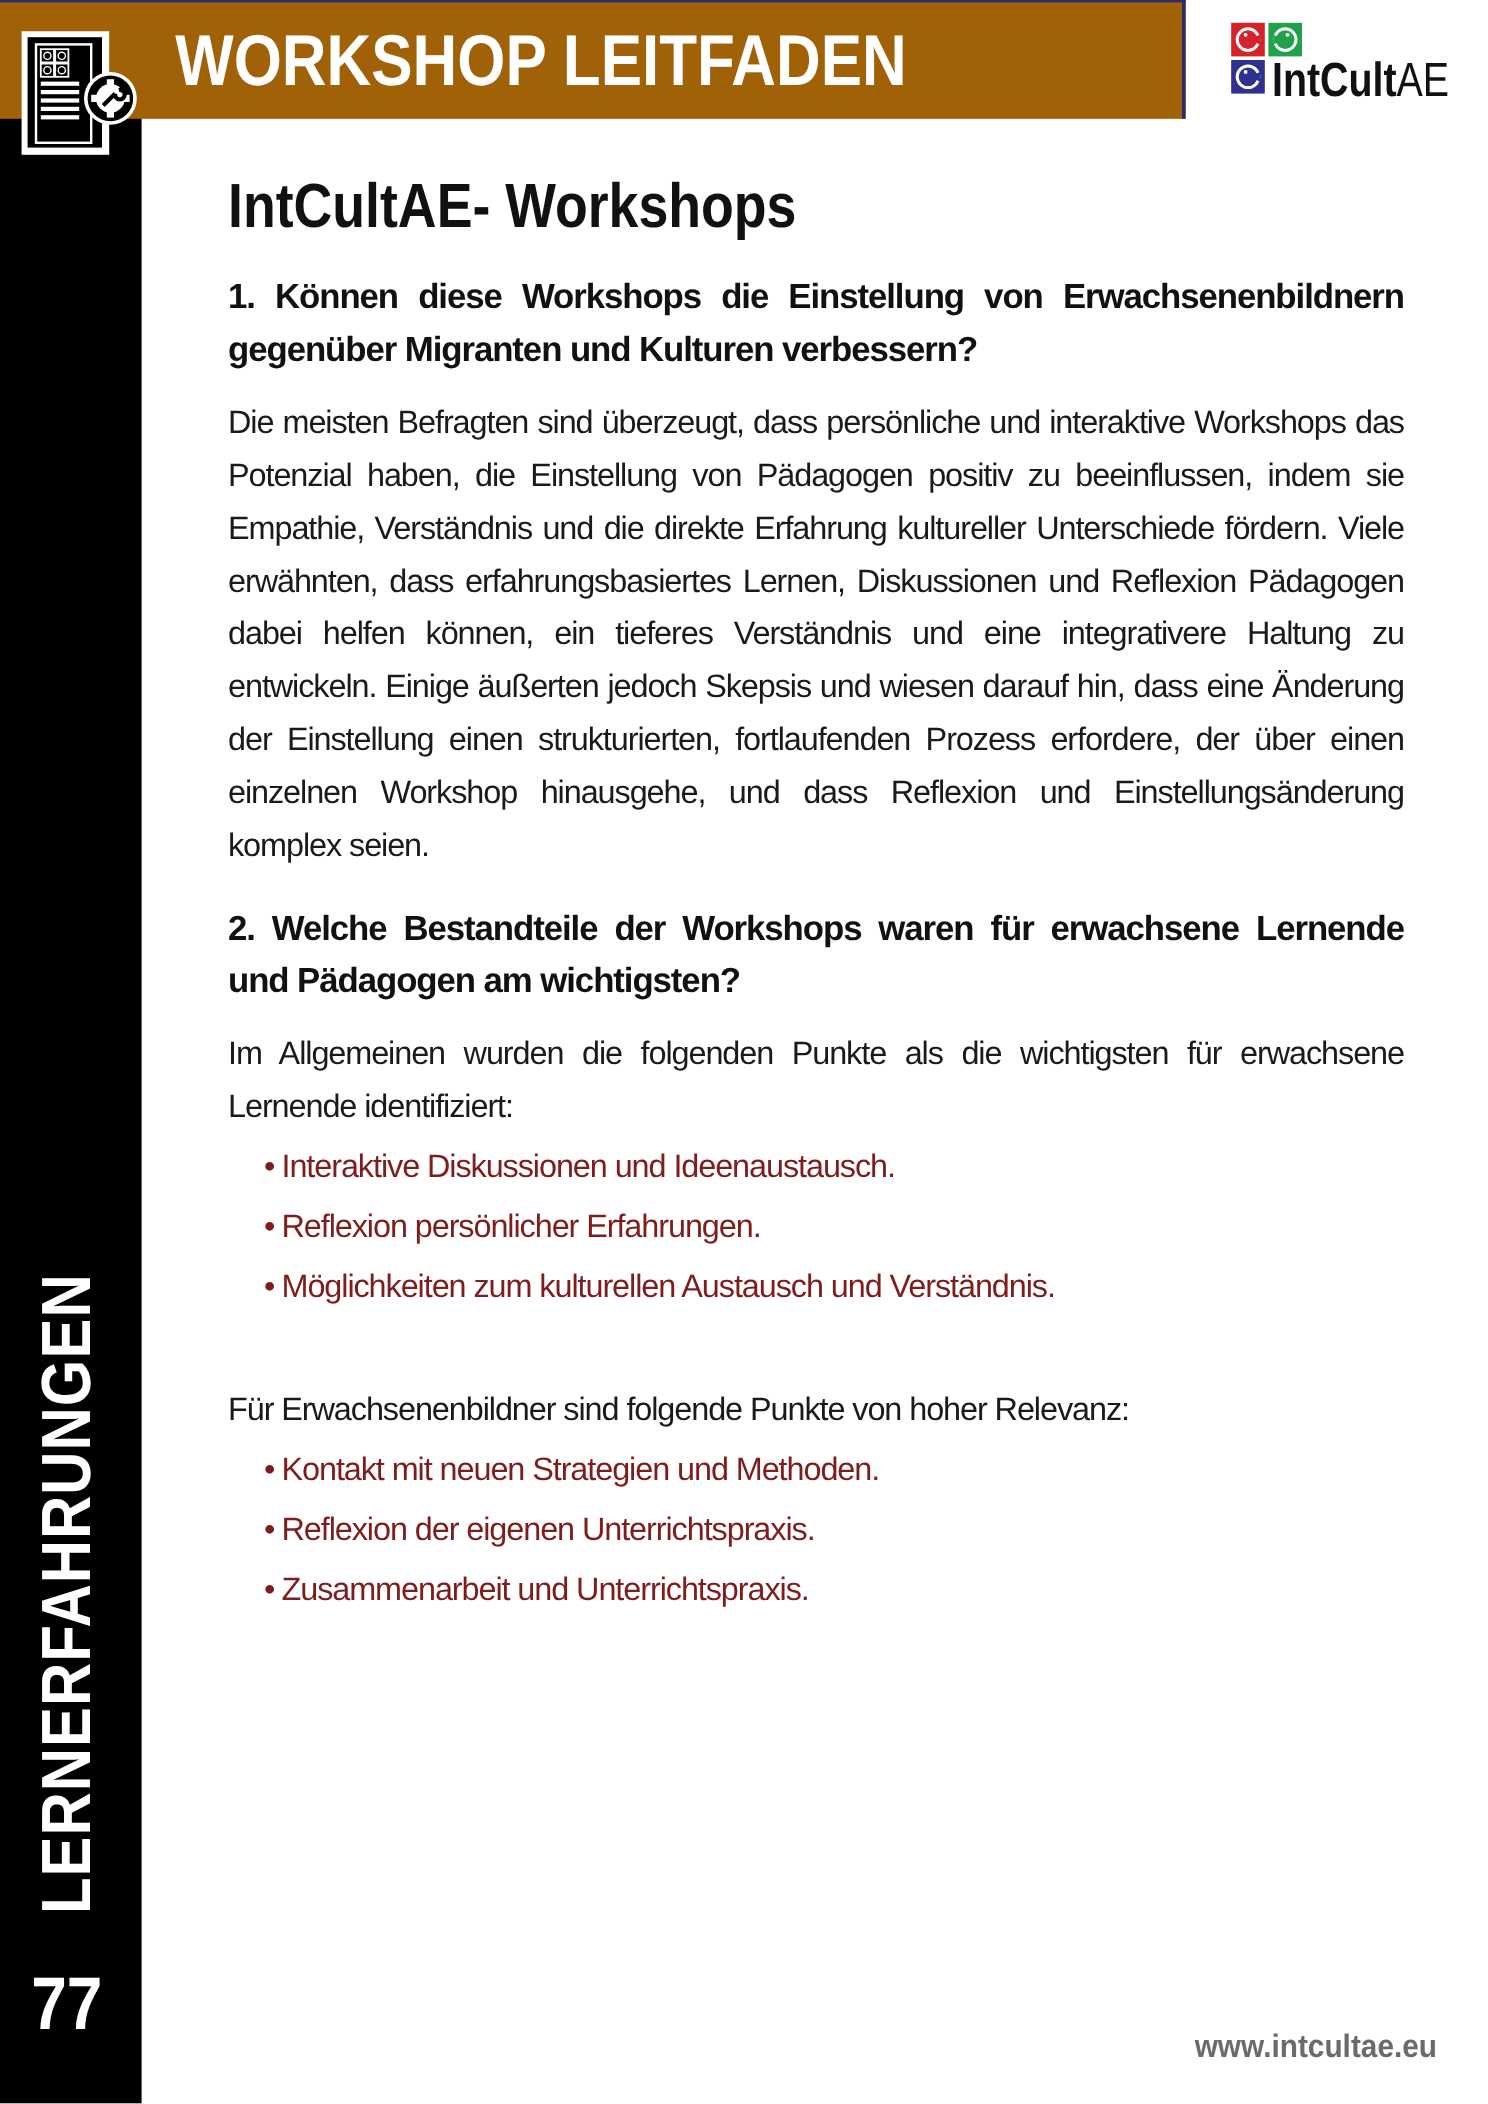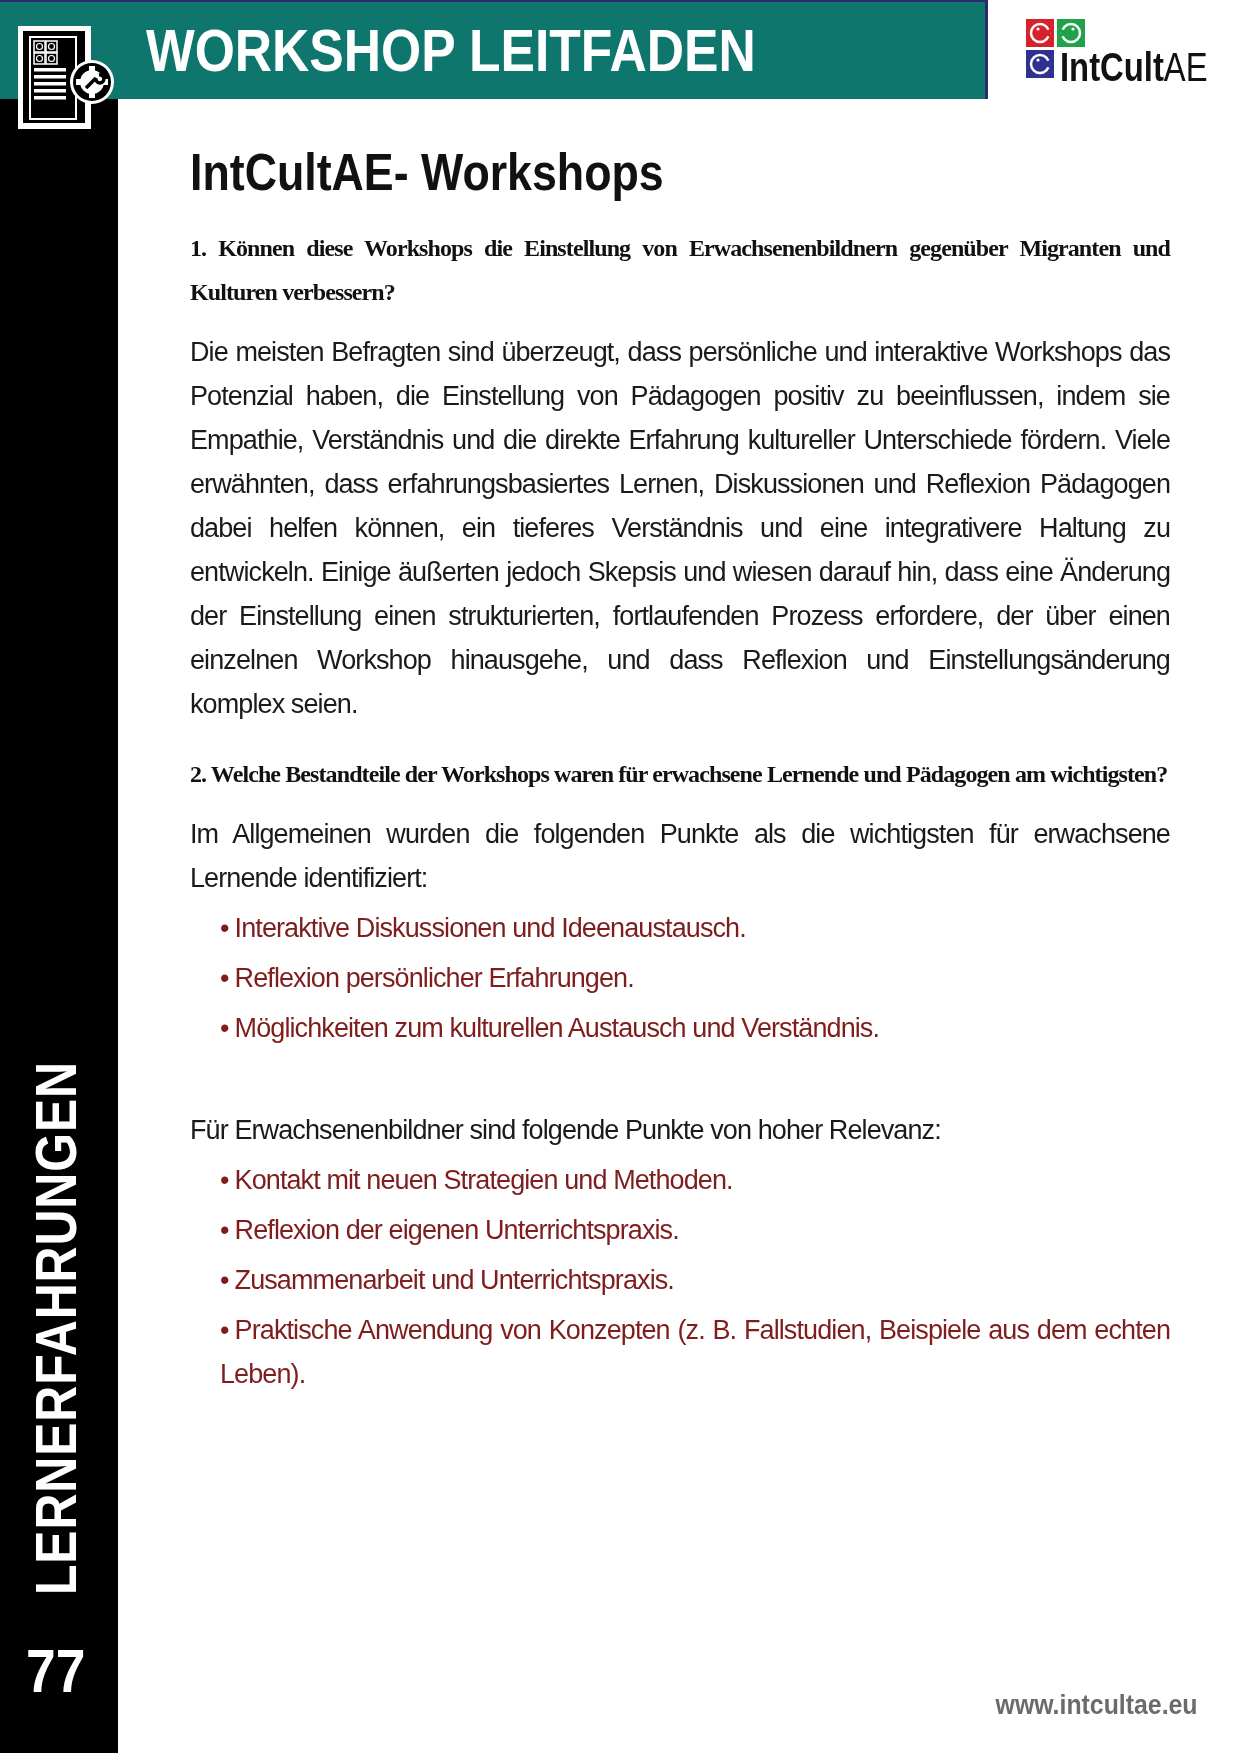--- a/index.html
+++ b/index.html
@@ -8,21 +8,21 @@
     background:#ffffff;
     font-family:"Liberation Sans", sans-serif;
     color:#111111;
   }
   .sidebar {
     position:absolute; left:0; top:0; width:118px; height:1753px;
     background:#000000;
   }
   .header-bar {
     position:absolute; left:0; top:0; width:985px; height:97px;
-    background:#0f766e;
+    background:#a16207;
     border-top:2px solid #2b2a6e;
     border-right:3px solid #2b2a6e;
   }
   .header-title {
     position:absolute; left:146px; top:12px;
     font-family:"Liberation Sans", sans-serif;
     font-weight:bold; font-size:60px; letter-spacing:0px;
     color:#ffffff; line-height:74px;
     transform:scaleX(0.86); transform-origin:left center;
     white-space:nowrap;
@@ -66,22 +66,22 @@
     color:#111;
   }
   .para {
     font-size:27px; line-height:44px; margin:0;
     text-align:justify; text-align-last:left;
     color:#1a1a1a;
     letter-spacing:-0.9px; word-spacing:0px;
   }
   .intro { margin-top:22px; }
   .question {
-    font-weight:bold; font-size:24px; line-height:44px; margin:22px 0 0 0;
-    text-align:justify; letter-spacing:-0.9px; color:#111;font-family:Liberation Serif, serif;
+    font-weight:bold; font-size:29px; line-height:44px; margin:22px 0 0 0;
+    text-align:justify; letter-spacing:-0.9px; color:#111;
   }
   .answer { margin-top:16px; }
   ul.bullets { list-style:none; margin:6px 0 0 0; padding:0 0 0 30px; }
   ul.bullets li {
     font-size:27px; line-height:44px; margin:0 0 6px 0; color:#7f1d1d;
     letter-spacing:-0.9px; text-align:justify;
   }
   ul.bullets li .bullet { margin-right:6px; }
   .gap { height:52px; }
   .footer-url {
@@ -176,17 +176,16 @@
     <li><span class="bullet">•</span><span>Möglichkeiten zum kulturellen Austausch und Verständnis.</span></li>
   </ul>
 
   <div class="gap"></div>
 
   <p class="para">Für Erwachsenenbildner sind folgende Punkte von hoher Relevanz:</p>
   <ul class="bullets">
     <li><span class="bullet">•</span><span>Kontakt mit neuen Strategien und Methoden.</span></li>
     <li><span class="bullet">•</span><span>Reflexion der eigenen Unterrichtspraxis.</span></li>
     <li><span class="bullet">•</span><span>Zusammenarbeit und Unterrichtspraxis.</span></li>
-    <li><span class="bullet">•</span><span>Praktische Anwendung von Konzepten (z. B. Fallstudien, Beispiele aus dem echten Leben).</span></li>
   </ul>
 </div>
 
 <div class="footer-url">www.intcultae.eu</div>
 
 </body></html>

